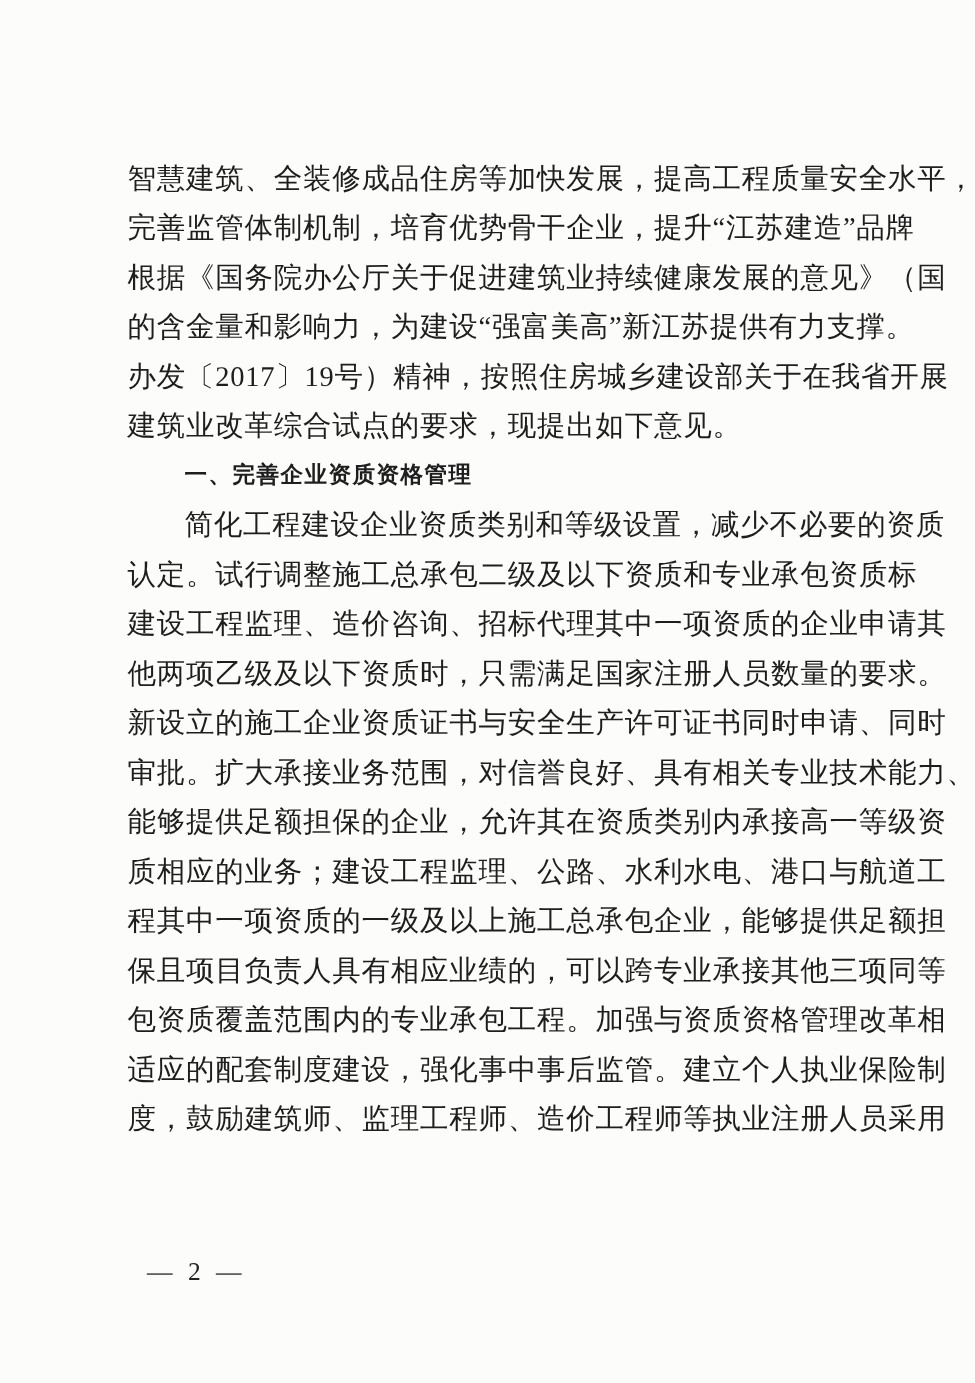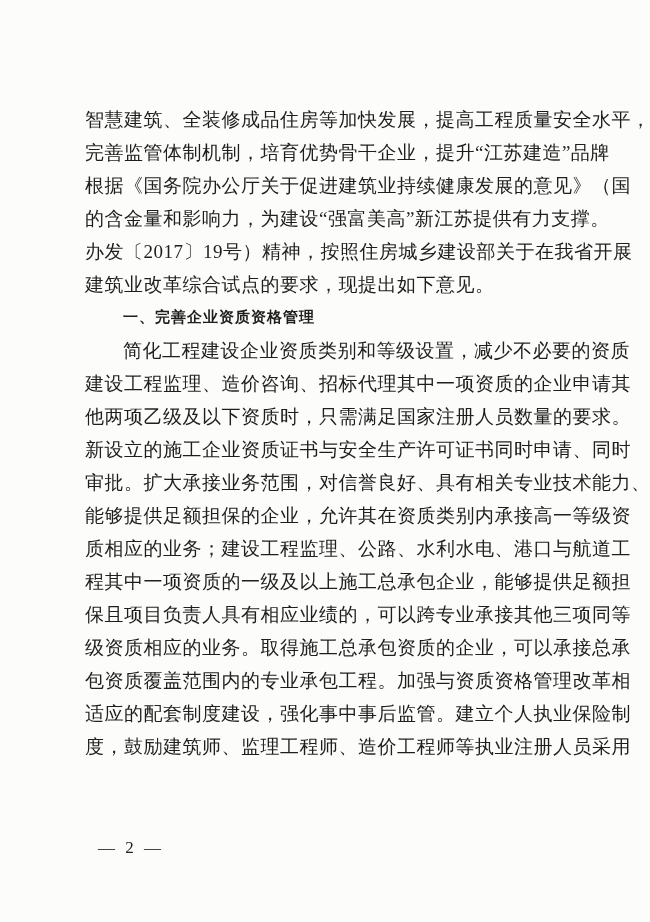--- a/index.html
+++ b/index.html
@@ -68,29 +68,29 @@
     <div class="line">智慧建筑、全装修成品住房等加快发展，提高工程质量安全水平，</div>
     <div class="line">完善监管体制机制，培育优势骨干企业，提升“江苏建造”品牌</div>
     <div class="line">根据《国务院办公厅关于促进建筑业持续健康发展的意见》（国</div>
     <div class="line">的含金量和影响力，为建设“强富美高”新江苏提供有力支撑。</div>
     <div class="line">办发〔2017〕19号）精神，按照住房城乡建设部关于在我省开展</div>
     <div class="line">建筑业改革综合试点的要求，现提出如下意见。</div>
 
     <div class="line heading indent">一、完善企业资质资格管理</div>
 
     <div class="line indent">简化工程建设企业资质类别和等级设置，减少不必要的资质</div>
+    <div class="line">认定。试行调整施工总承包二级及以下资质和专业承包资质标</div>
     <div class="line">建设工程监理、造价咨询、招标代理其中一项资质的企业申请其</div>
     <div class="line">他两项乙级及以下资质时，只需满足国家注册人员数量的要求。</div>
     <div class="line">新设立的施工企业资质证书与安全生产许可证书同时申请、同时</div>
     <div class="line">审批。扩大承接业务范围，对信誉良好、具有相关专业技术能力、</div>
     <div class="line">能够提供足额担保的企业，允许其在资质类别内承接高一等级资</div>
     <div class="line">质相应的业务；建设工程监理、公路、水利水电、港口与航道工</div>
     <div class="line">程其中一项资质的一级及以上施工总承包企业，能够提供足额担</div>
     <div class="line">保且项目负责人具有相应业绩的，可以跨专业承接其他三项同等</div>
-    <div class="line">级资质相应的业务。取得施工总承包资质的企业，可以承接总承</div>
     <div class="line">包资质覆盖范围内的专业承包工程。加强与资质资格管理改革相</div>
     <div class="line">适应的配套制度建设，强化事中事后监管。建立个人执业保险制</div>
     <div class="line">度，鼓励建筑师、监理工程师、造价工程师等执业注册人员采用</div>
 
   </div>
 
   <div class="footer-pageno">— 2 —</div>
 
 </div>
 

